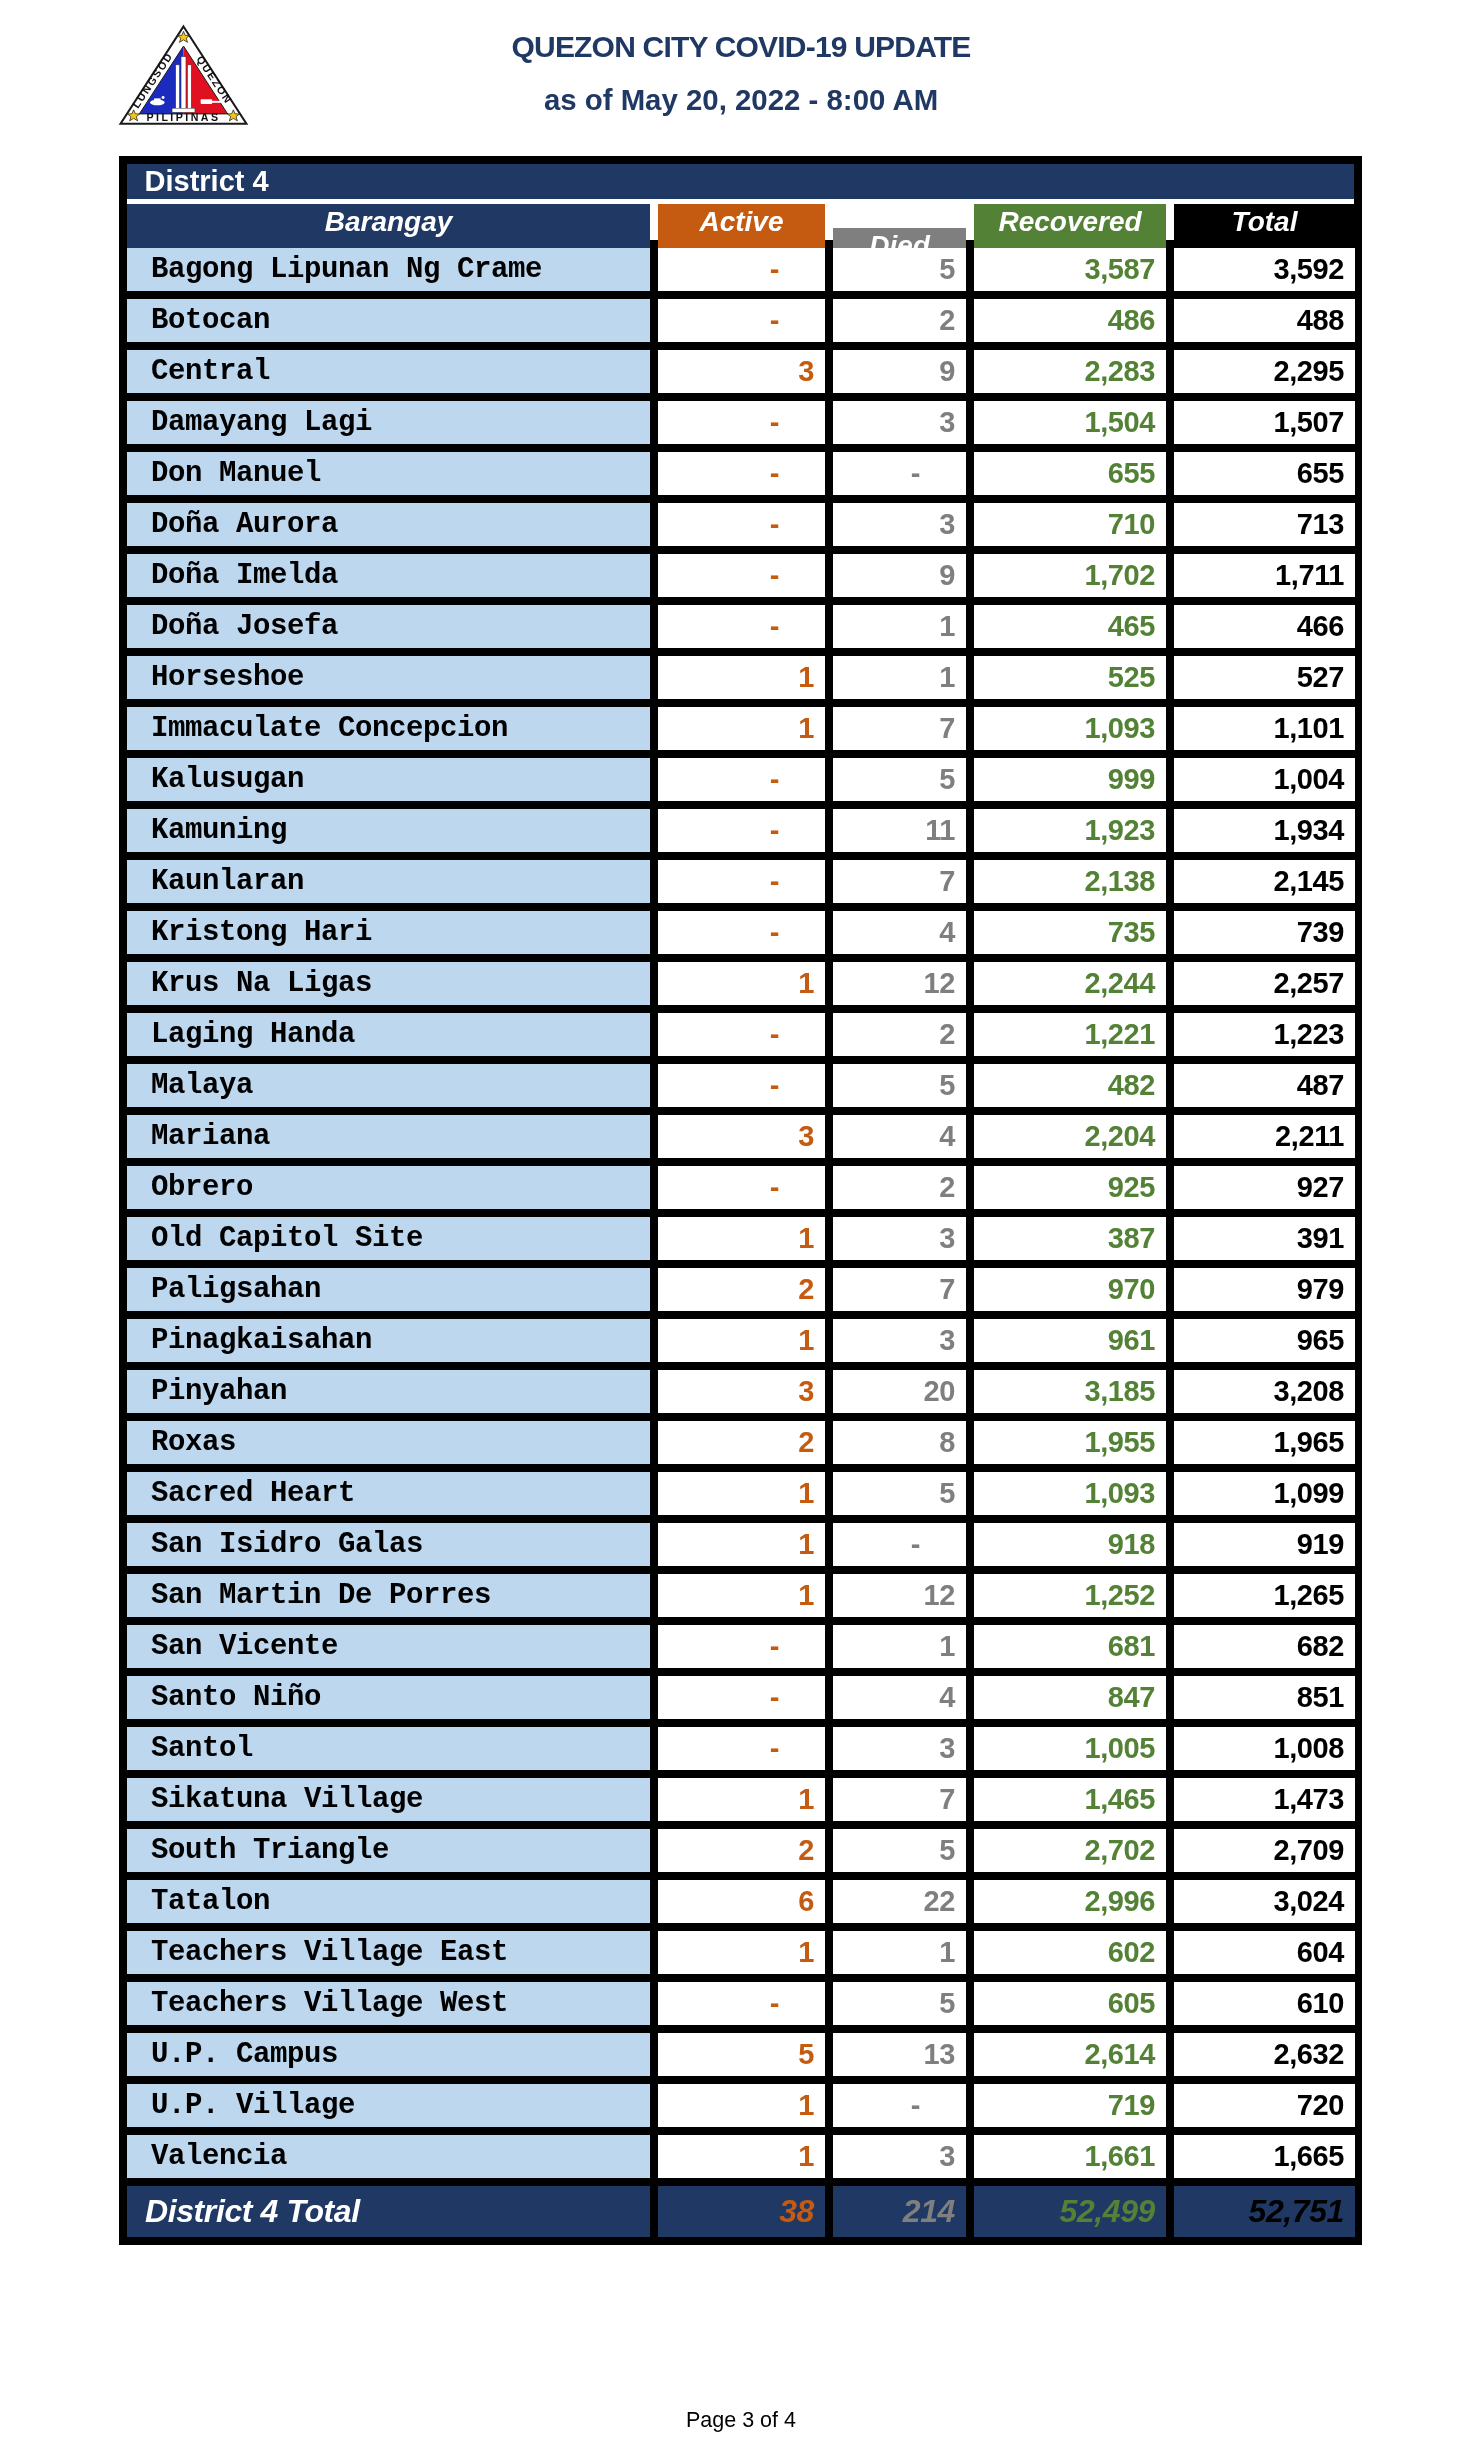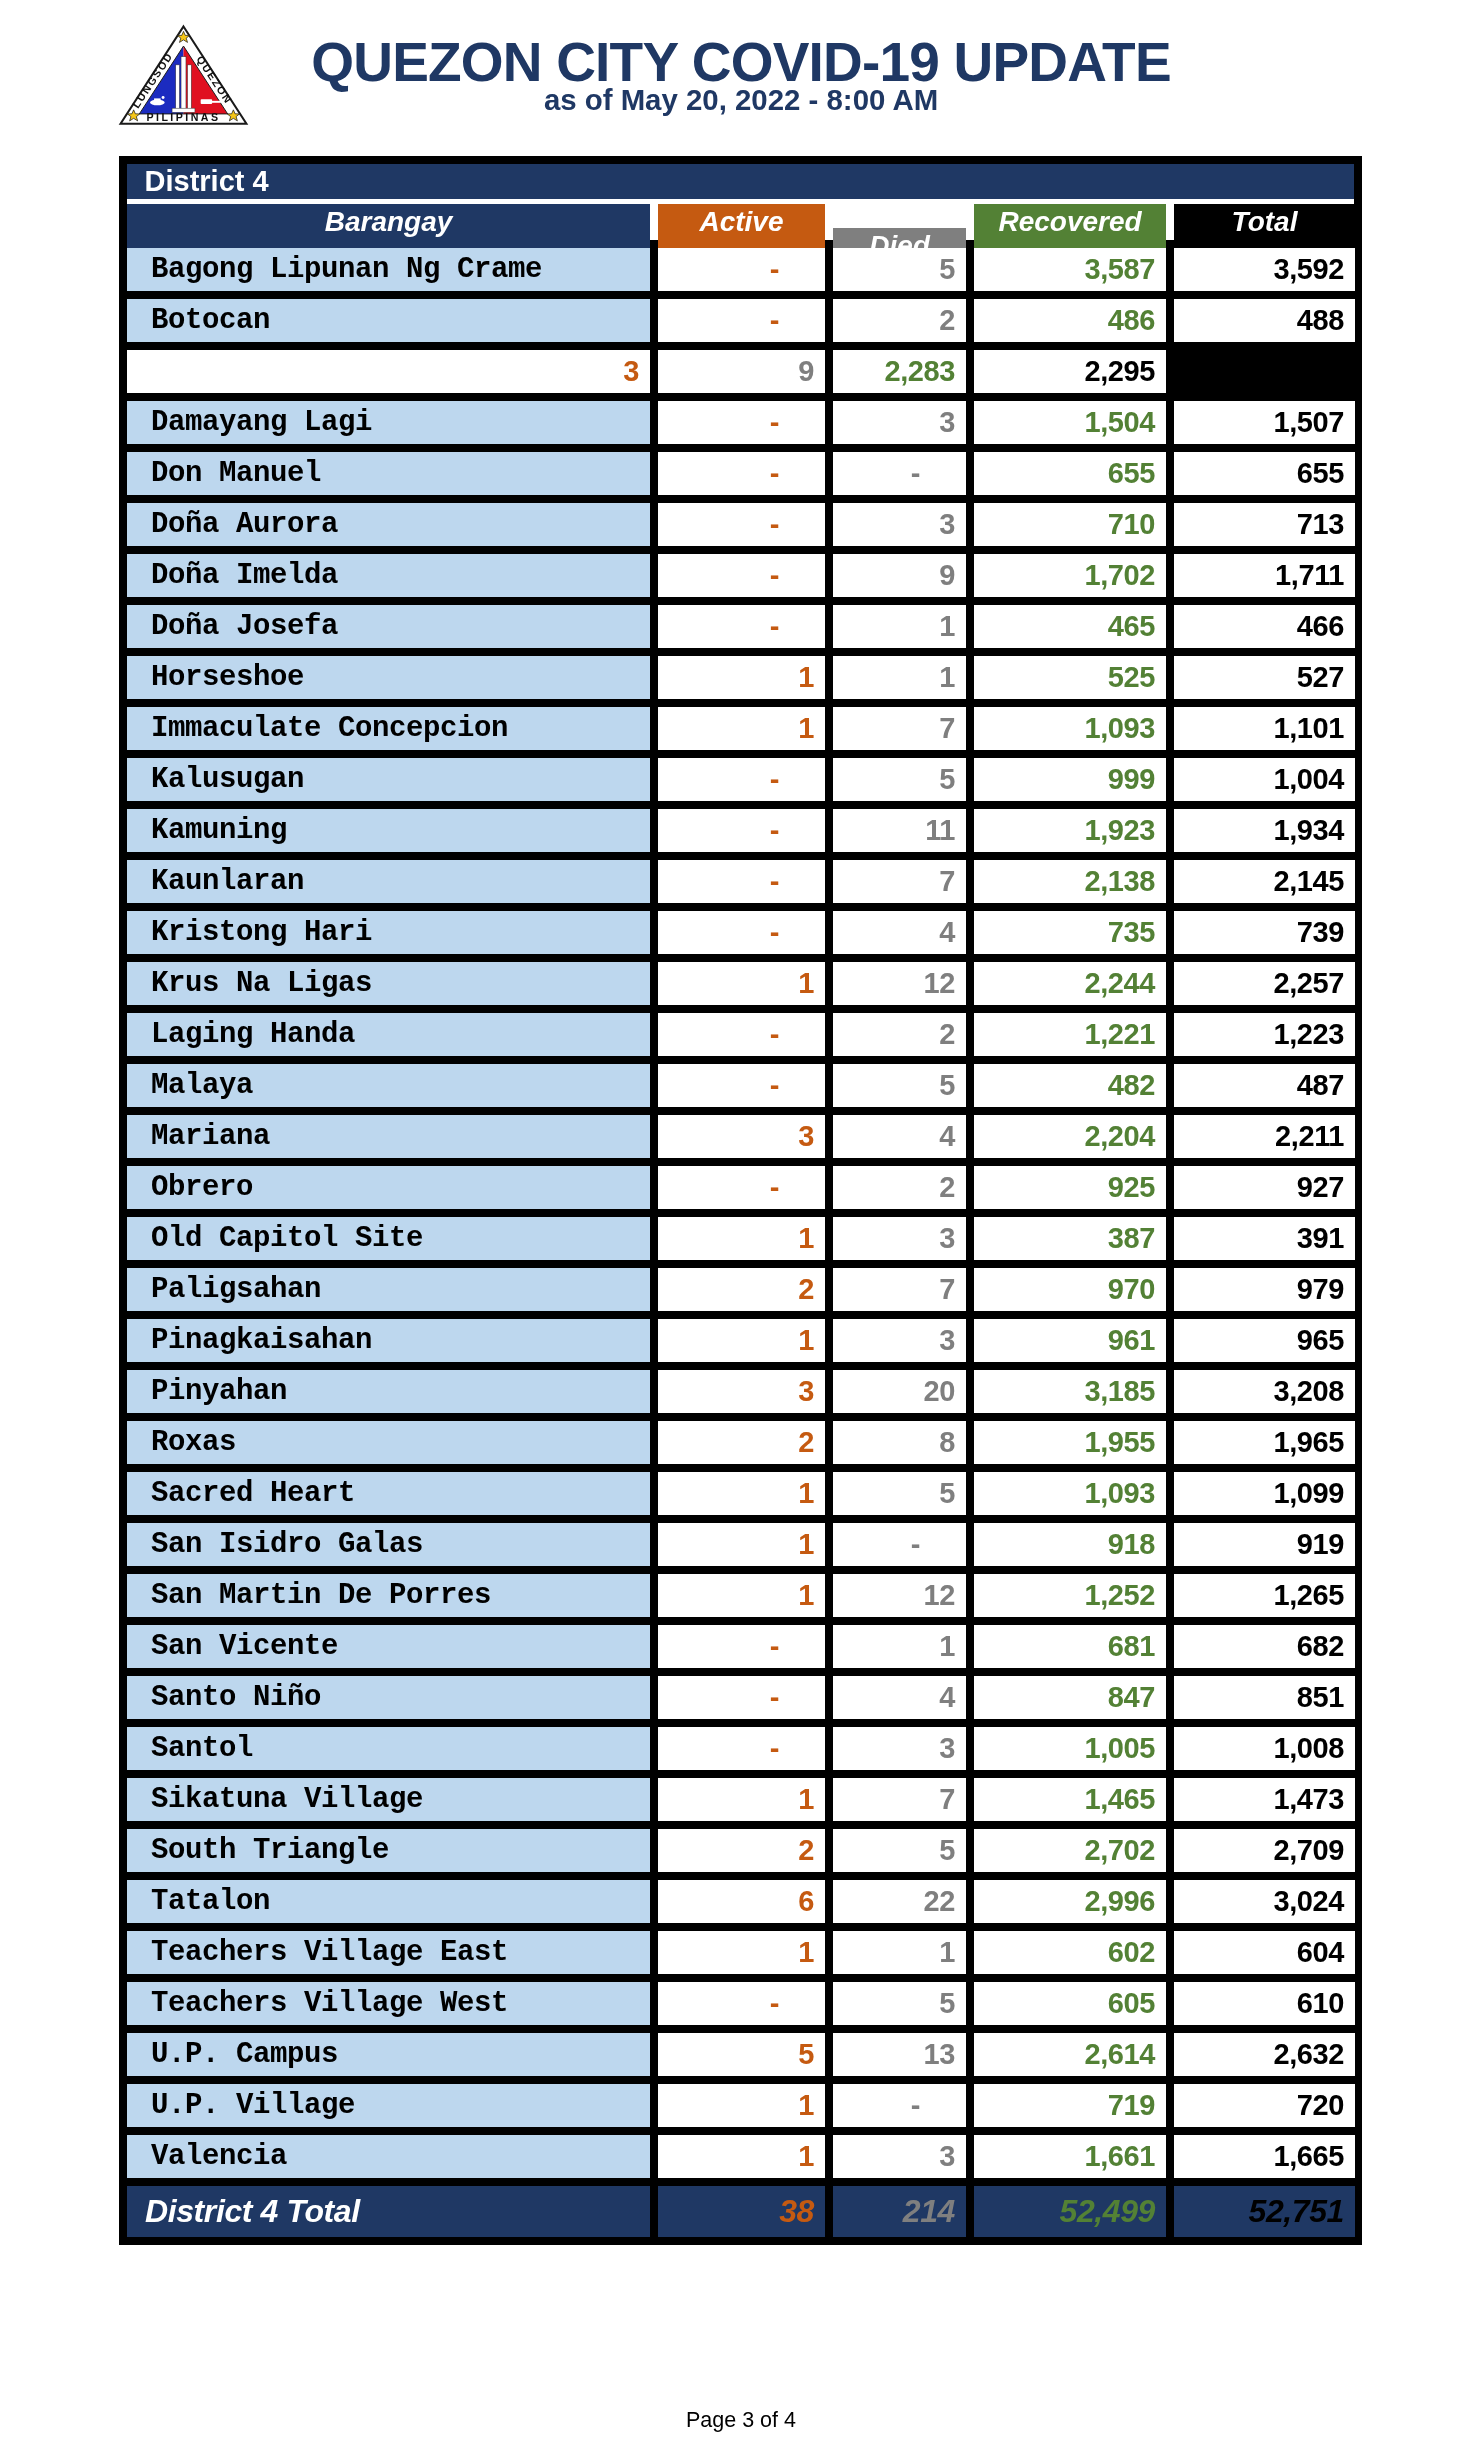--- a/index.html
+++ b/index.html
@@ -5,21 +5,21 @@
   html,body { margin:0; padding:0; background:#ffffff; }
   .sheet {
     position:relative; width:1482px; height:2462px; background:#ffffff;
     font-family:"Liberation Sans", sans-serif; overflow:hidden;
   }
 
   
   .logo { position:absolute; left:118px; top:24px; width:131px; height:103px; }
   .page-title {
     position:absolute; left:0; top:30px; width:100%; text-align:center;
-    font-size:55px; font-weight:bold; color:#1F3864; letter-spacing:-0.8px;
+    font-size:30px; font-weight:bold; color:#1F3864; letter-spacing:-0.8px;
   }
   .page-subtitle {
     position:absolute; left:0; top:83px; width:100%; text-align:center;
     font-size:29.4px; font-weight:bold; color:#1F3864;
   }
 
   
   .qc-table { position:absolute; left:119px; top:156px; width:1243px; }
   .grid-cols {
     display:grid;
@@ -145,20 +145,21 @@
           <div class="cell num total">3,592</div>
         </div>
         <div class="row grid-cols">
           <div class="cell name">Botocan</div>
           <div class="cell num active dash">-</div>
           <div class="cell num died">2</div>
           <div class="cell num recovered">486</div>
           <div class="cell num total">488</div>
         </div>
         <div class="row grid-cols">
+          <div class="cell name">Central</div>
           <div class="cell num active">3</div>
           <div class="cell num died">9</div>
           <div class="cell num recovered">2,283</div>
           <div class="cell num total">2,295</div>
         </div>
         <div class="row grid-cols">
           <div class="cell name">Damayang Lagi</div>
           <div class="cell num active dash">-</div>
           <div class="cell num died">3</div>
           <div class="cell num recovered">1,504</div>

